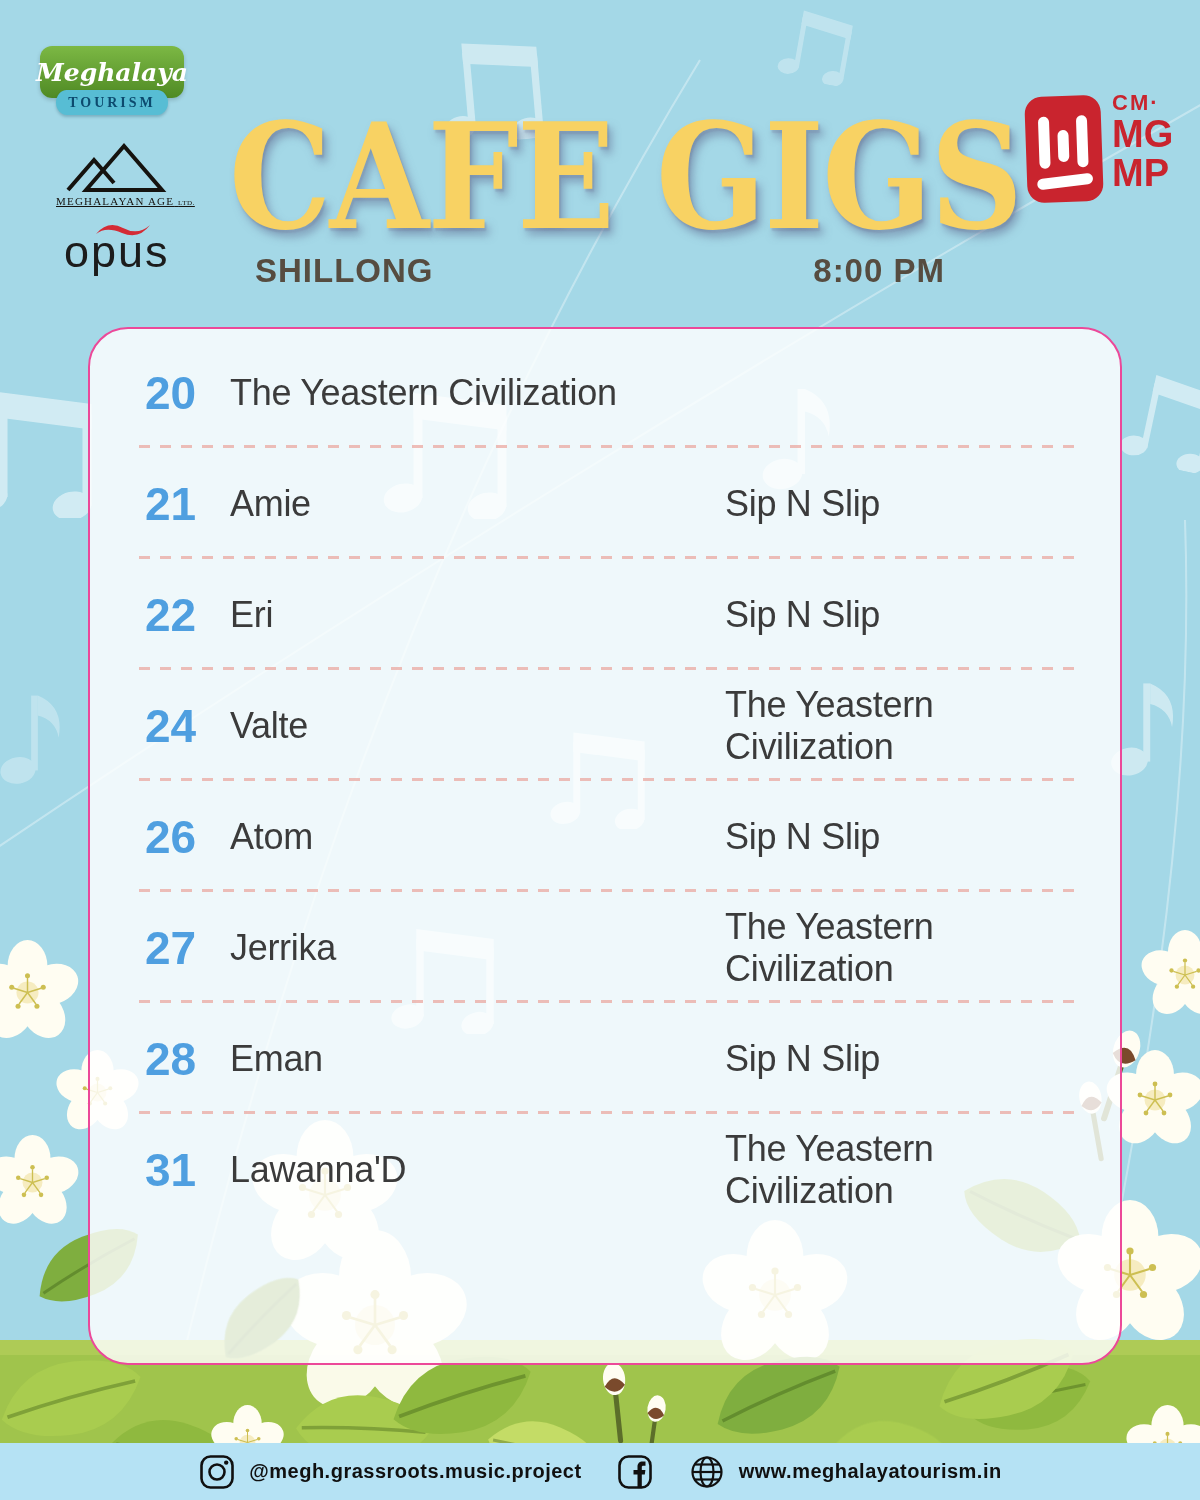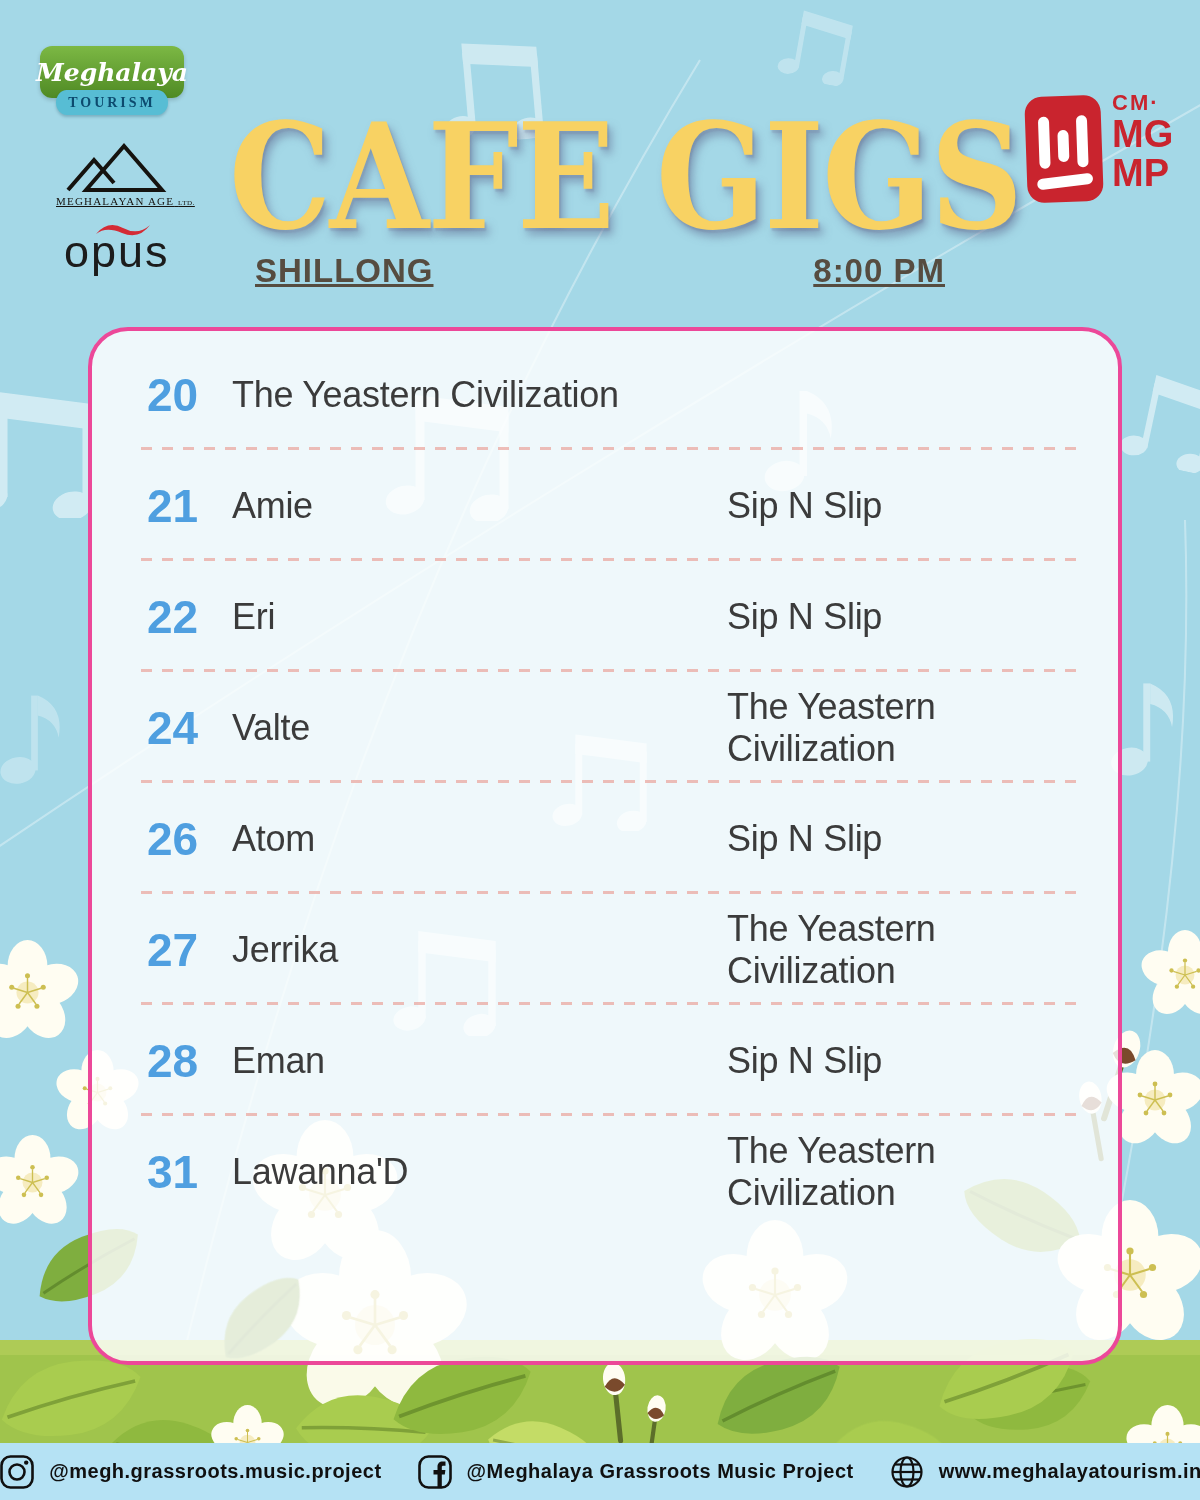--- a/index.html
+++ b/index.html
@@ -47,25 +47,25 @@
   .mgmp-text{position:absolute;left:86px;top:0;color:#c9242e;line-height:1;}
   .mgmp-cm{font-size:22px;font-weight:bold;letter-spacing:2px;}
   .mgmp-mg,.mgmp-mp{font-size:38px;font-weight:bold;letter-spacing:0px;margin-top:1px;}
 
   
   .title-wrap{left:175px;top:104px;width:840px;text-align:center;}
   .title{display:inline-block;font-family:"DejaVu Serif",serif;font-weight:bold;font-size:146px;line-height:1;
     color:#f8d263;transform:scaleX(0.88);transform-origin:center;letter-spacing:-2px;white-space:nowrap;
     text-shadow:5px 7px 9px rgba(99,112,148,0.55),2px 3px 2px rgba(120,130,160,0.35);}
   .title-sub{left:255px;top:252px;width:690px;display:flex;justify-content:space-between;align-items:center;
-    font-weight:bold;font-size:33px;color:#564c40;letter-spacing:1px;text-decoration:underline;}
+    font-weight:bold;font-size:33px;color:#564c40;letter-spacing:1px;}
 
   
   .card{left:88px;top:327px;width:1034px;height:1038px;box-sizing:border-box;
-    border:4px solid #ec4899;border-radius:40px;background:rgba(255,255,255,0.82);
+    border:2px solid #ec4899;border-radius:40px;background:rgba(255,255,255,0.82);
     padding:8px 46px 0 55px;}
   .card .cnote{position:absolute;color:#fff;opacity:0.55;pointer-events:none;}
   .row{position:relative;display:grid;grid-template-columns:85px 495px 1fr;align-items:center;height:111px;}
   .row:not(:last-child)::after{content:"";position:absolute;left:-6px;right:-4px;bottom:0;height:3px;
     background:repeating-linear-gradient(90deg,rgba(233,148,138,0.6) 0 11px,rgba(233,148,138,0) 11px 21px);}
   .num{font-size:46px;font-weight:bold;color:#4f9fe0;}
   .artist,.venue{font-size:36px;color:#3b3b3b;letter-spacing:-0.3px;}
 
   
   .footer{left:0;bottom:0;width:1200px;height:57px;background:#b5e2f4;
@@ -315,21 +315,20 @@
         <circle cx="19" cy="19" r="7.5" fill="none" stroke="#101010" stroke-width="2.6"></circle>
         <circle cx="28.2" cy="9.6" r="2.2" fill="#101010"></circle>
       </svg>
       <span class="ftext">@megh.grassroots.music.project</span>
     </div>
     <div class="fgroup">
       <svg width="38" height="38" viewBox="0 0 38 38">
         <rect x="3.5" y="3.5" width="31" height="31" rx="9" fill="none" stroke="#101010" stroke-width="2.6"></rect>
         <path d="M21.5,34 L21.5,21.5 L17.5,21.5 L17.5,17 L21.5,17 L21.5,13.8 C21.5,10.4 23.5,8.5 26.5,8.5 L29.5,8.5 L29.5,12.8 L27.2,12.8 C26.2,12.8 25.8,13.3 25.8,14.3 L25.8,17 L29.4,17 L28.8,21.5 L25.8,21.5 L25.8,34 Z" fill="#101010"></path>
       </svg>
-      <span class="ftext">@Meghalaya Grassroots Music Project</span>
     </div>
     <div class="fgroup">
       <svg width="38" height="38" viewBox="0 0 38 38">
         <g fill="none" stroke="#101010" stroke-width="2.2">
           <circle cx="19" cy="19" r="14.5"></circle>
           <ellipse cx="19" cy="19" rx="6.5" ry="14.5"></ellipse>
           <line x1="4.5" y1="19" x2="33.5" y2="19"></line>
           <line x1="6.5" y1="11.5" x2="31.5" y2="11.5"></line>
           <line x1="6.5" y1="26.5" x2="31.5" y2="26.5"></line>
         </g>

